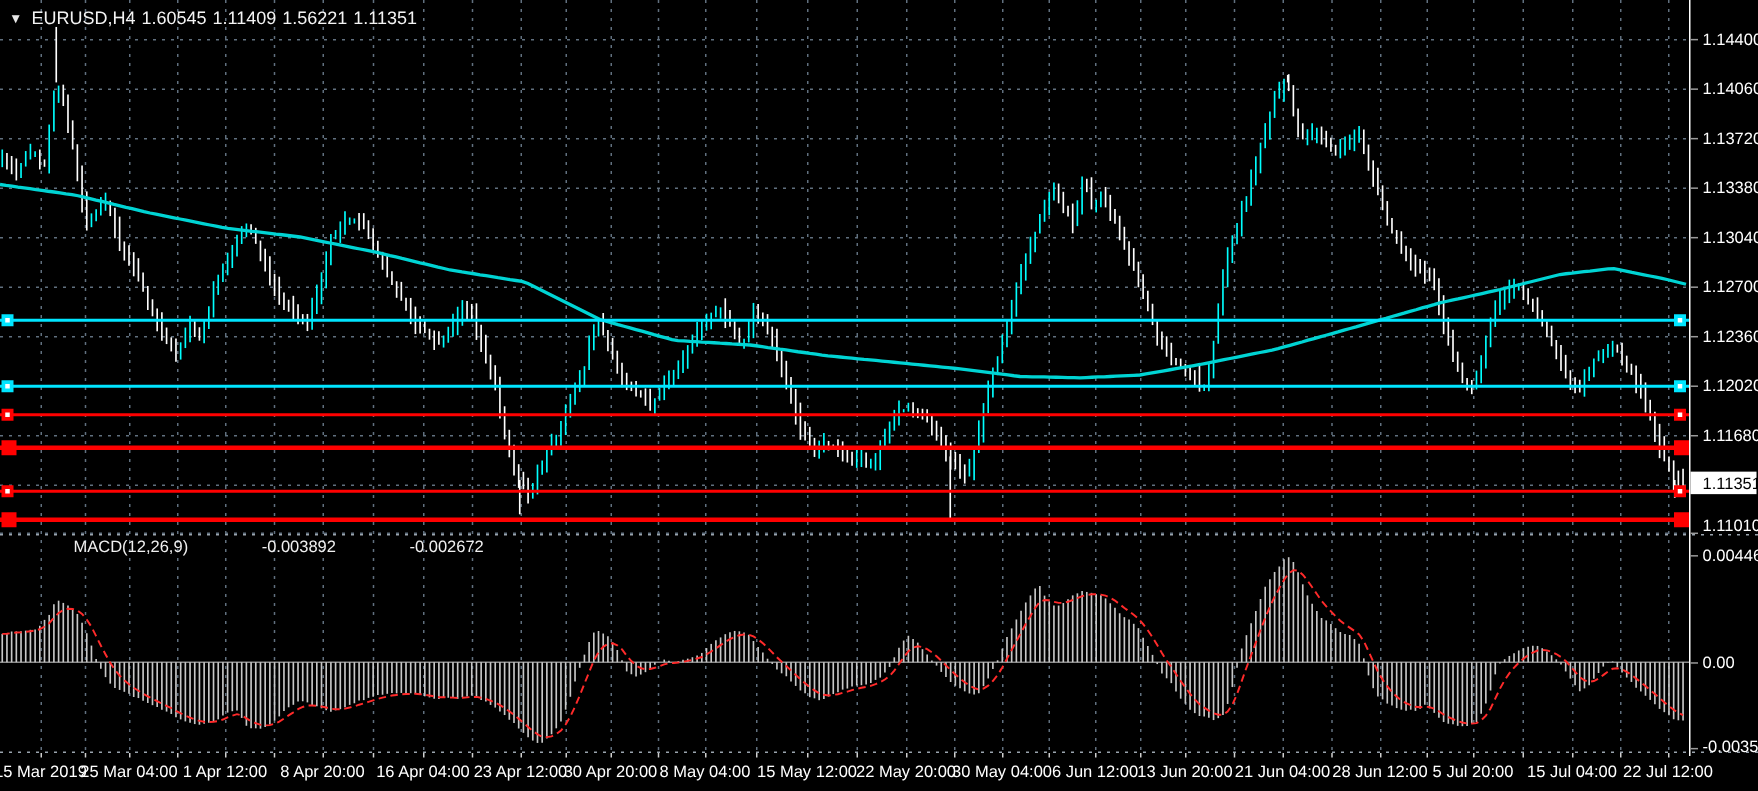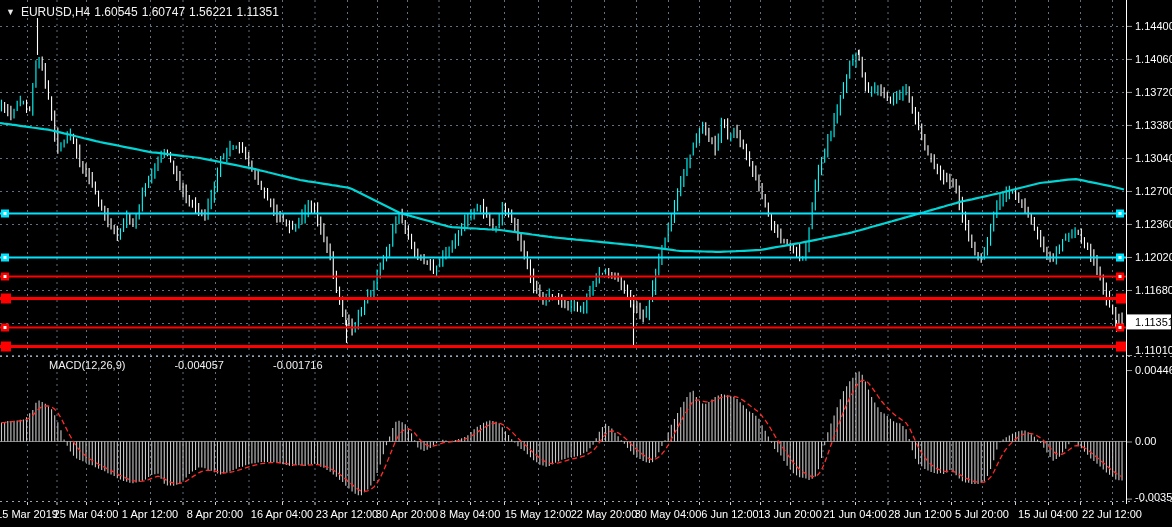--- a/index.html
+++ b/index.html
@@ -913,19 +913,19 @@
         <text x="790" y="518" fill="#ffffff" font-size="11" text-anchor="middle" font-family="&quot;Liberation Sans&quot;,sans-serif">13 Jun 20:00</text>
         <text x="855" y="518" fill="#ffffff" font-size="11" text-anchor="middle" font-family="&quot;Liberation Sans&quot;,sans-serif">21 Jun 04:00</text>
         <text x="920" y="518" fill="#ffffff" font-size="11" text-anchor="middle" font-family="&quot;Liberation Sans&quot;,sans-serif">28 Jun 12:00</text>
         <text x="982" y="518" fill="#ffffff" font-size="11" text-anchor="middle" font-family="&quot;Liberation Sans&quot;,sans-serif">5 Jul 20:00</text>
         <text x="1048" y="518" fill="#ffffff" font-size="11" text-anchor="middle" font-family="&quot;Liberation Sans&quot;,sans-serif">15 Jul 04:00</text>
         <text x="1112" y="518" fill="#ffffff" font-size="11" text-anchor="middle" font-family="&quot;Liberation Sans&quot;,sans-serif">22 Jul 12:00</text>
       </g>
     </svg>
 
   <div id="chart-title" class="overlay">
-    <span class="tri">▼</span><span>EURUSD,H4</span><span>1.60545</span><span>1.60747</span><span>1.56221</span><span>1.11351</span>
+    <span class="tri">▼</span><span>EURUSD,H4</span><span>1.60545</span><span>1.11409</span><span>1.56221</span><span>1.11351</span>
   </div>
 
   <div id="macd-label" class="overlay">
-    <span>MACD(12,26,9)</span><span>-0.004057</span><span>-0.001716</span>
+    <span>MACD(12,26,9)</span><span>-0.003892</span><span>-0.002672</span>
   </div>
 </div>
 
 </body></html>

